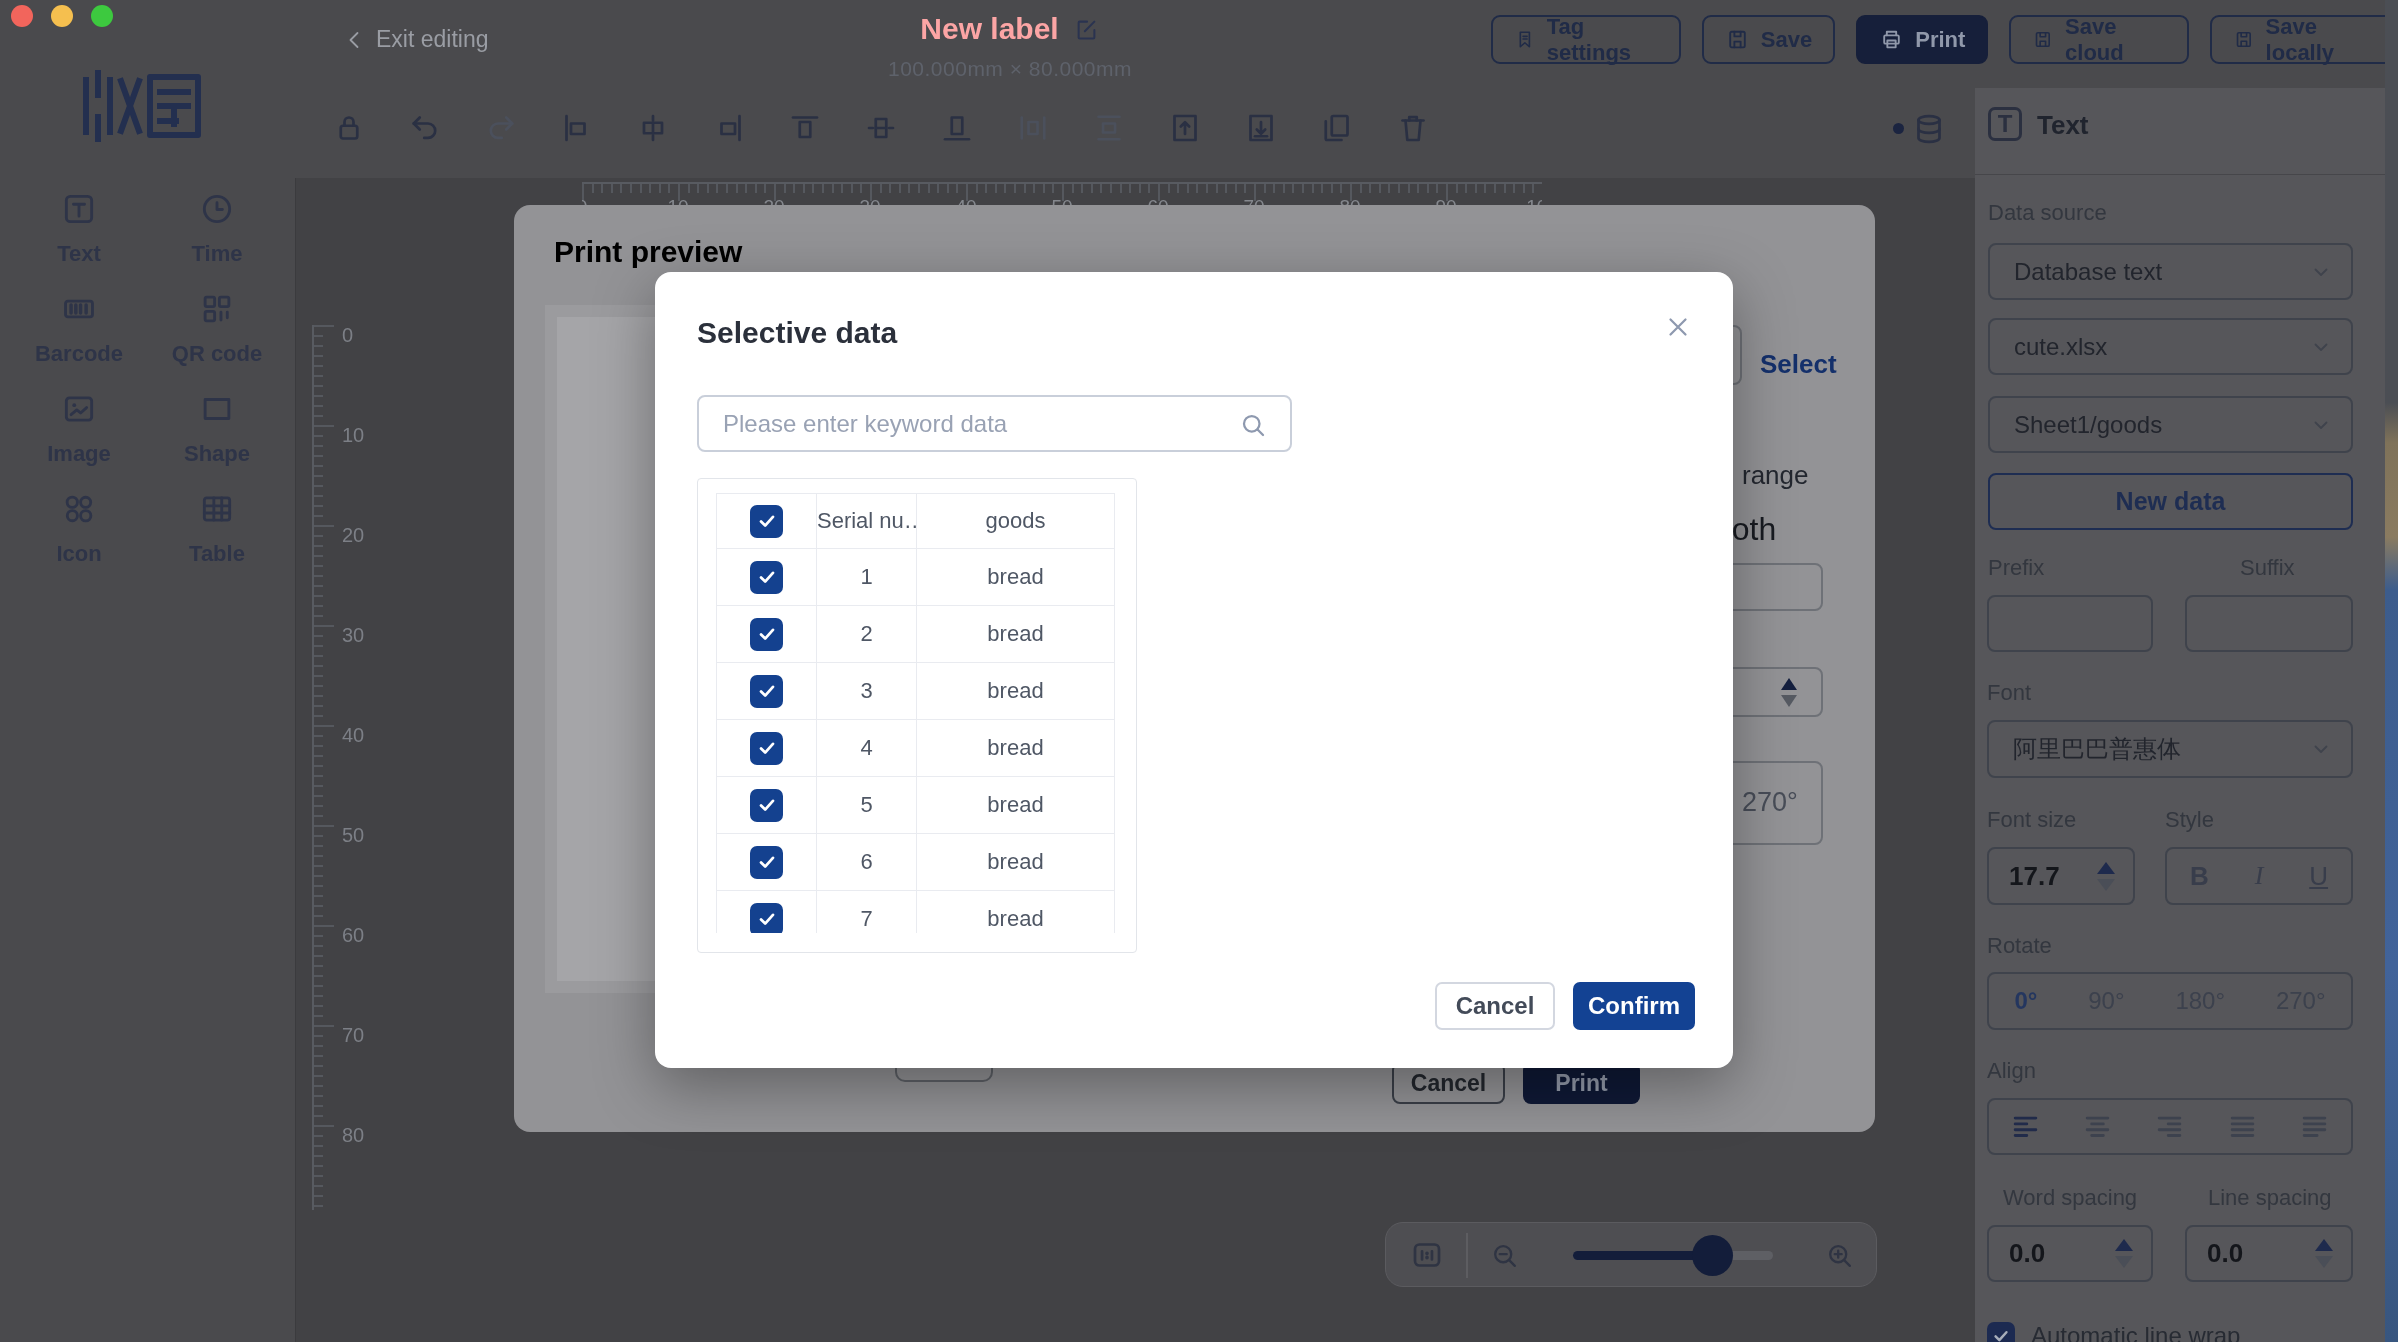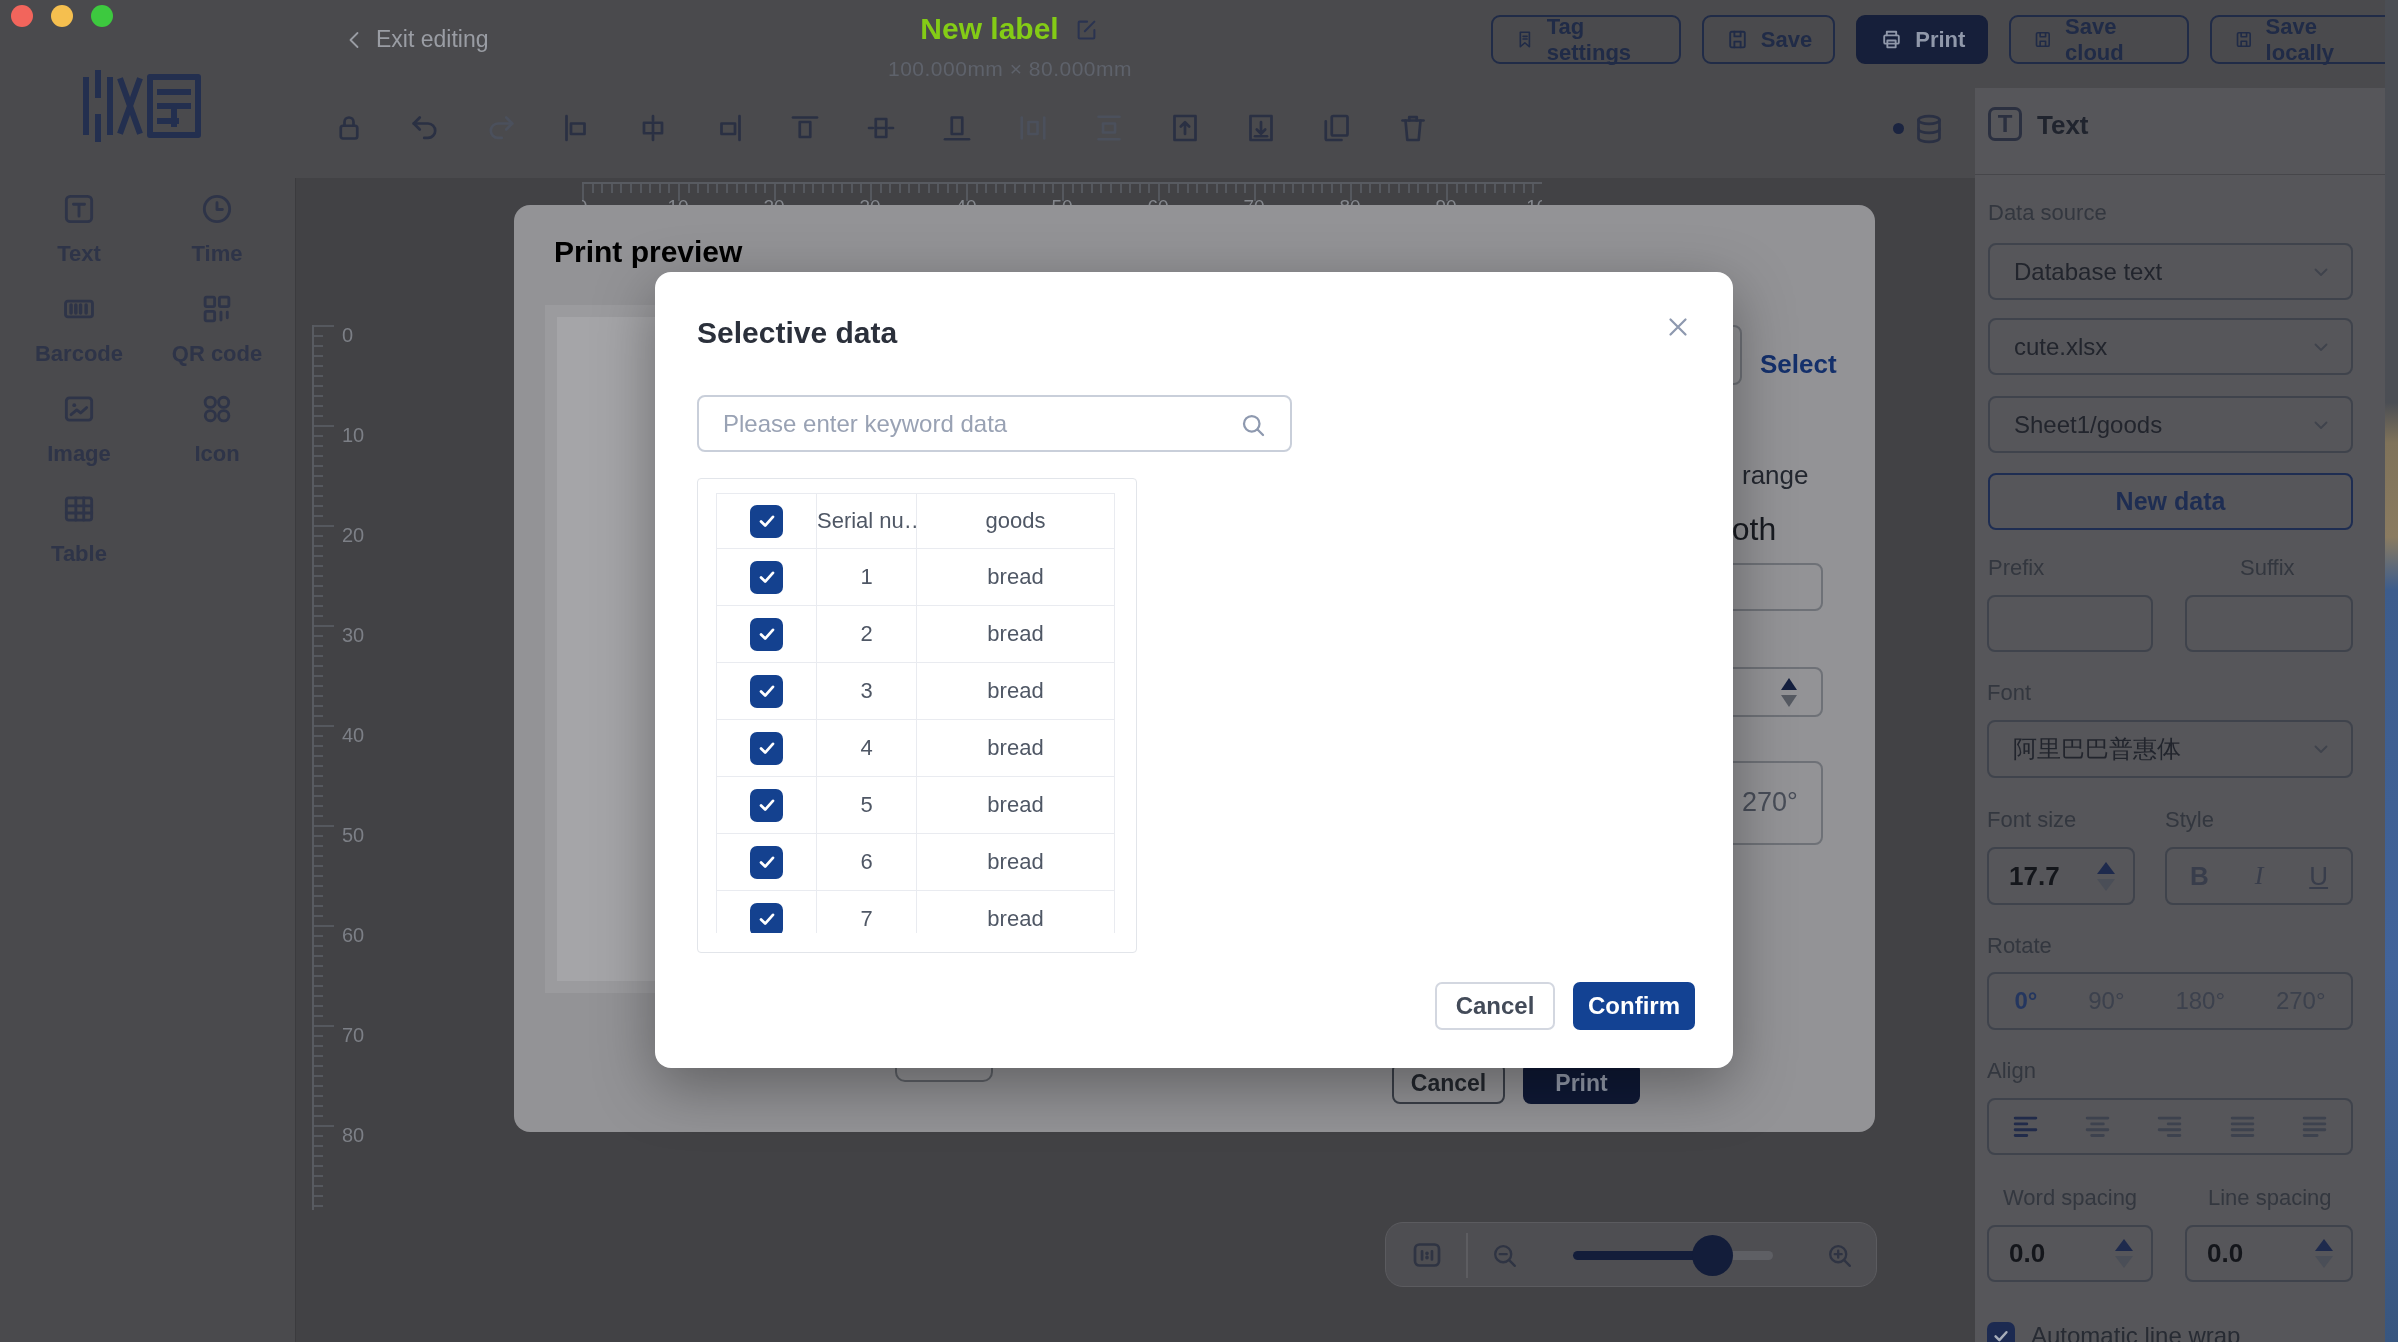--- a/index.html
+++ b/index.html
@@ -13,21 +13,21 @@
   .top-band{left:0;top:0;width:2385px;height:178px;background:var(--top_bar_bg)}
   .left-sidebar{left:0;top:0;width:295px;height:1342px;background:var(--top_bar_bg)}
   .edge-line{left:295px;top:178px;width:1px;height:1164px;background:#3b3b3e}
 
   .traffic{top:5px;width:22px;height:22px;border-radius:50%;z-index:60}
   .logo{left:80px;top:68px;color:#232f4f;z-index:2}
 
   .exit{left:343px;top:26px;display:flex;align-items:center;gap:9px;color:#9a9da4;font-size:23px}
   .title-wrap{left:810px;top:12px;width:400px;text-align:center}
   .title-row{display:flex;align-items:center;justify-content:center;gap:14px}
-  .title-row .t{font-size:30px;font-weight:700;color:#84cc16}
+  .title-row .t{font-size:30px;font-weight:700;color:#fca5a5}
   .title-row .e{color:#2a3350}
   .subtitle{margin-top:11px;font-size:21px;color:#5e626b;letter-spacing:.5px}
 
   .actions{left:1491px;top:15px;display:flex;gap:21px}
   .btn-top{display:flex;align-items:center;gap:11px;height:49px;padding:0 21px;border:2px solid #202b47;
     border-radius:9px;color:#202b47;font-size:22px;font-weight:600;background:transparent}
   .btn-top.primary{background:#161f3a;border-color:#161f3a;color:#9098aa}
 
   .toolbar{left:331px;top:110px;display:flex;gap:40px;color:var(--icon_dim)}
   .tb-it{width:36px;height:36px}
@@ -492,20 +492,26 @@
      <svg class="ic" width="38" height="38">
           <use href="#sb-qr-code"></use>
         </svg>
      <span class="lbl">QR code</span>
    </div>
       <div class="tool">
      <svg class="ic" width="38" height="38">
           <use href="#sb-image"></use>
         </svg>
      <span class="lbl">Image</span>
+   </div>
+      <div class="tool">
+     <svg class="ic" width="38" height="38">
+          <use href="#sb-shape"></use>
+        </svg>
+     <span class="lbl">Shape</span>
    </div>
       <div class="tool">
      <svg class="ic" width="38" height="38">
           <use href="#sb-icon"></use>
         </svg>
      <span class="lbl">Icon</span>
    </div>
       <div class="tool">
      <svg class="ic" width="38" height="38">
           <use href="#sb-table"></use>

